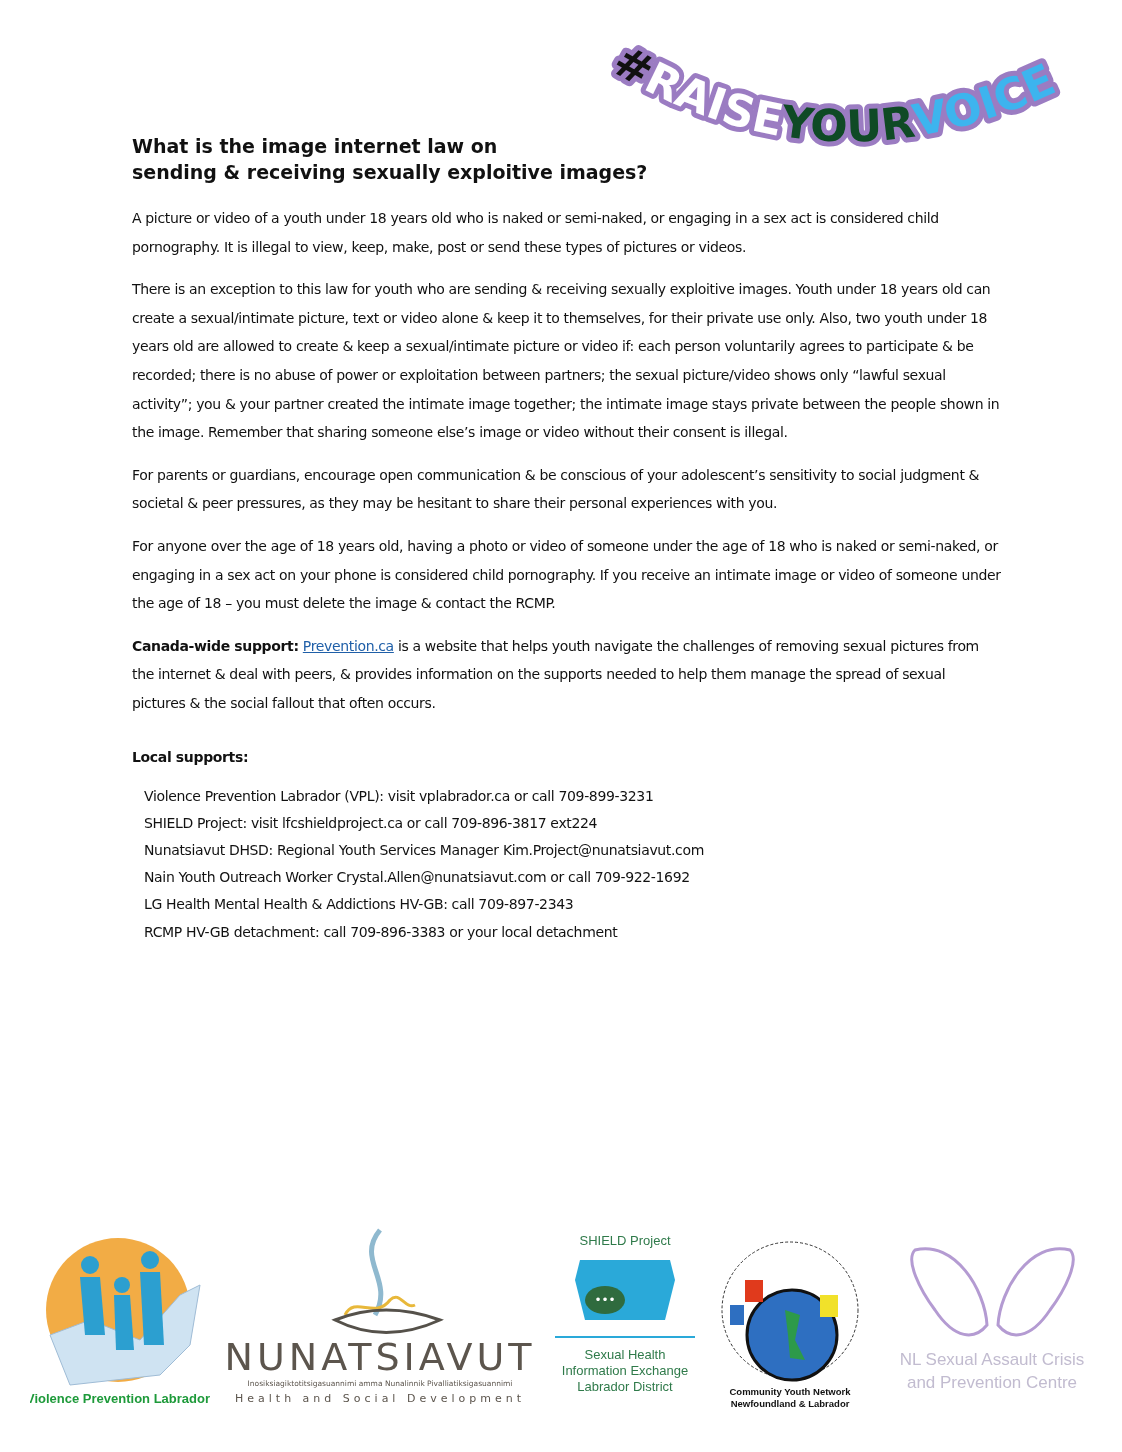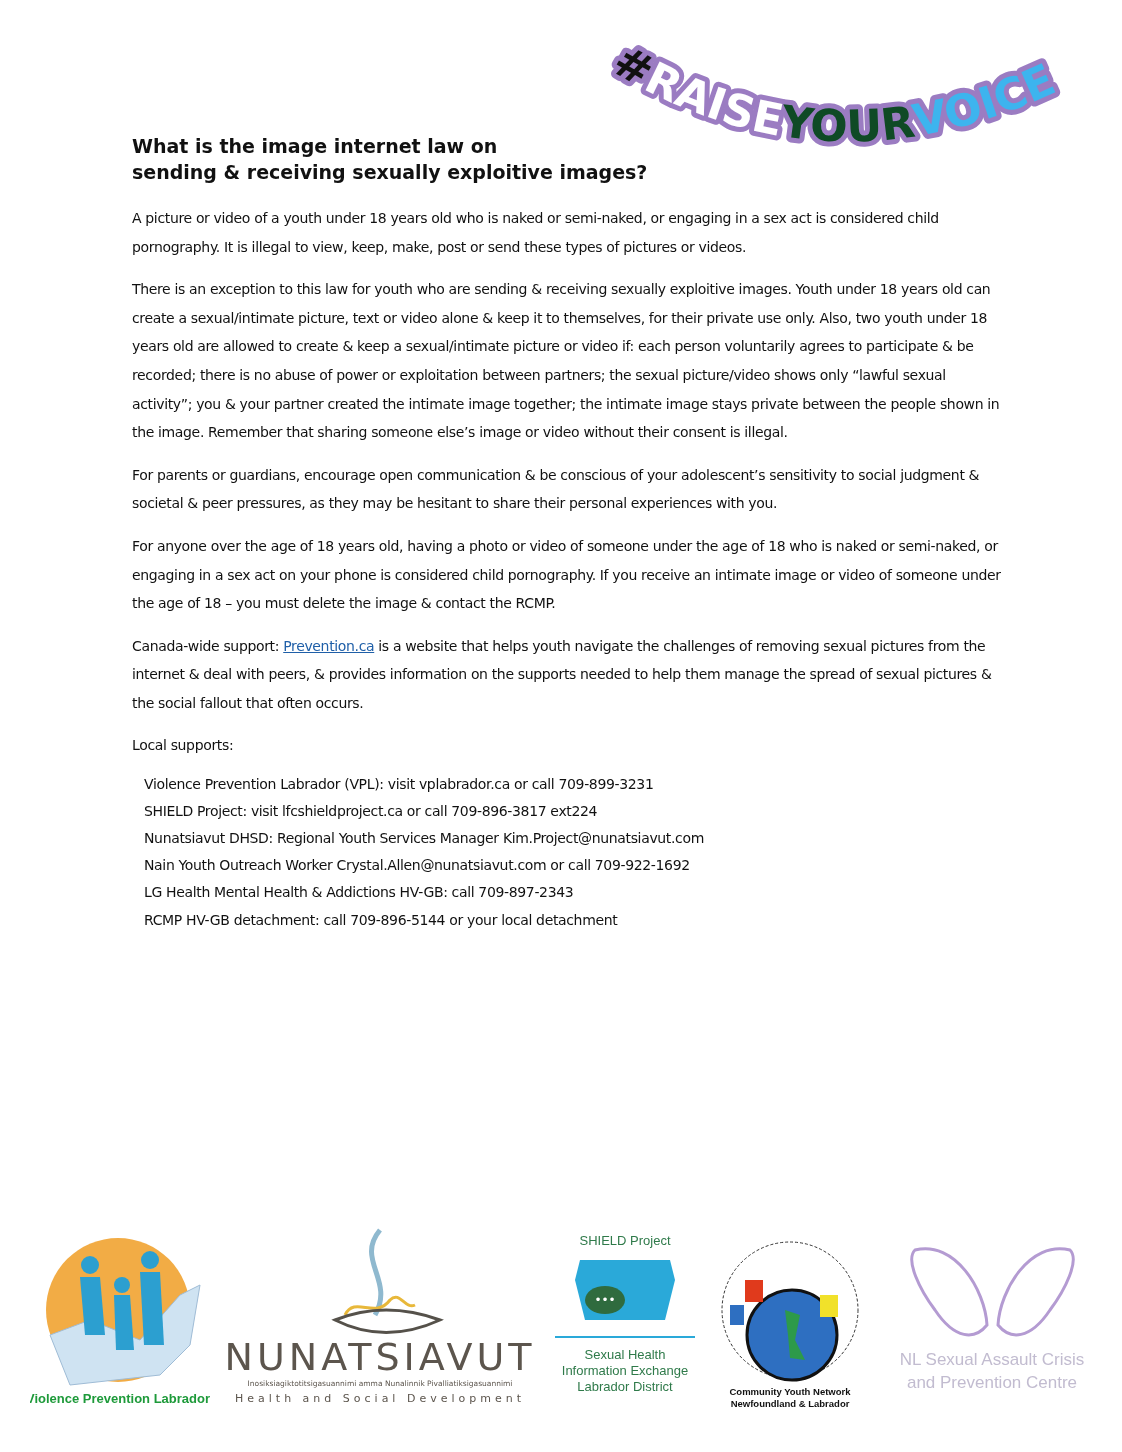--- a/index.html
+++ b/index.html
@@ -4,23 +4,23 @@
 <style>
   html, body { margin: 0; padding: 0; background: #ffffff; }
   body { width: 1122px; height: 1452px; position: relative; overflow: hidden;
          font-family: "DejaVu Sans", sans-serif; color: #111; }
   .banner { position: absolute; left: 600px; top: 30px; width: 490px; height: 140px; }
   .title { position: absolute; left: 132px; top: 133px; width: 620px;
            font-weight: bold; font-size: 19px; line-height: 26px; color: #111; }
   .body { position: absolute; left: 132px; top: 204px; width: 870px;
           font-size: 14px; line-height: 28.6px; letter-spacing: -0.35px; }
   .body p { margin: 0 0 14px 0; }
-  .body b { font-weight: normal; }
+  .body b { font-weight: bold; }
   .link { color: #1f5fa8; text-decoration: underline; cursor: pointer; }
-  .local-h { font-weight: normal; margin: 14px 0 0 0; line-height: 27px; }
+  .local-h { font-weight: bold; margin: 26px 0 0 0; line-height: 27px; }
   .local-list { margin: 12px; padding: 0; list-style: none; line-height: 27.2px; }
   .logos { position: absolute; left: 20px; top: 1215px; width: 1090px; height: 200px; }
   .logo { position: absolute; }
 </style>
 </head>
 <body>
 
 <svg class="banner" viewBox="0 0 490 140">
   <defs>
     <path id="arcpath" d="M10,40 Q230,175 470,55"></path>
@@ -51,21 +51,21 @@
     <b>Canada-wide support:</b>
     <span class="link">Prevention.ca</span><span> is a website that helps youth navigate the challenges of removing sexual pictures from the internet &amp; deal with peers, &amp; provides information on the supports needed to help them manage the spread of sexual pictures &amp; the social fallout that often occurs.</span>
   </p>
   <div class="local-h">Local supports:</div>
   <ul class="local-list">
     <li>Violence Prevention Labrador (VPL): visit vplabrador.ca or call 709-899-3231</li>
     <li>SHIELD Project: visit lfcshieldproject.ca or call 709-896-3817 ext224</li>
     <li>Nunatsiavut DHSD: Regional Youth Services Manager Kim.Project@nunatsiavut.com</li>
     <li>Nain Youth Outreach Worker Crystal.Allen@nunatsiavut.com or call 709-922-1692</li>
     <li>LG Health Mental Health &amp; Addictions HV-GB: call 709-897-2343</li>
-    <li>RCMP HV-GB detachment: call 709-896-5144 or your local detachment</li>
+    <li>RCMP HV-GB detachment: call 709-896-3383 or your local detachment</li>
   </ul>
 </div>
 
 <div class="logos">
 
   <svg class="logo" style="left:10px;top:10px;" width="180" height="185" viewBox="0 0 180 185">
     <circle cx="88" cy="85" r="72" fill="#f2ac45"></circle>
     <path d="M20,110 L60,95 L110,115 L150,70 L170,60 L160,120 L130,150 L40,160 Z" fill="#cfe3f2" stroke="#9fbcd6"></path>
     <g fill="#2c9fd0">
       <circle cx="60" cy="40" r="9"></circle>

